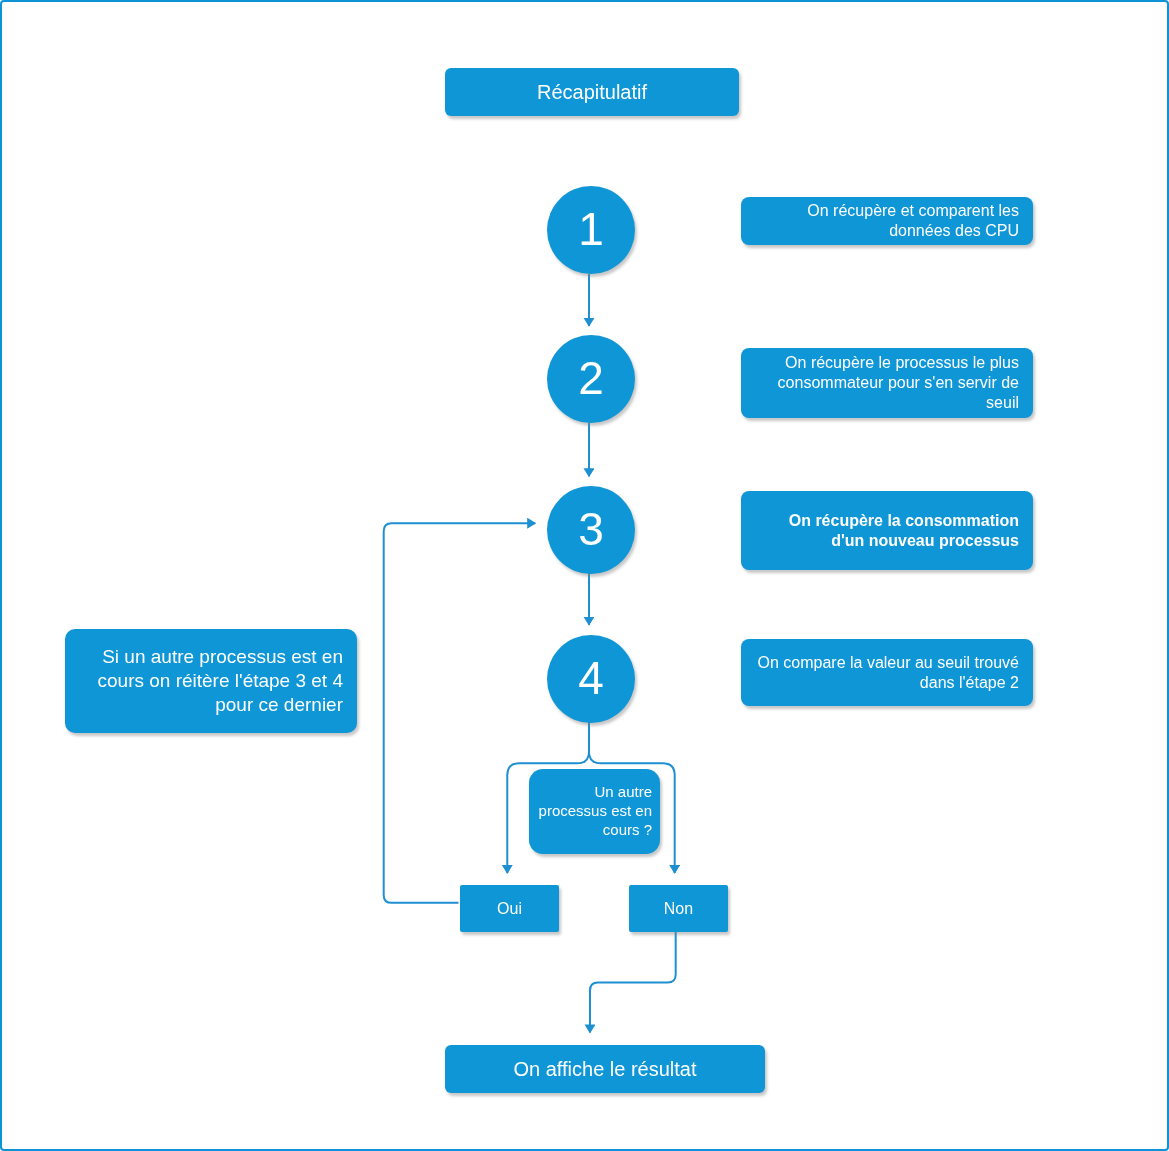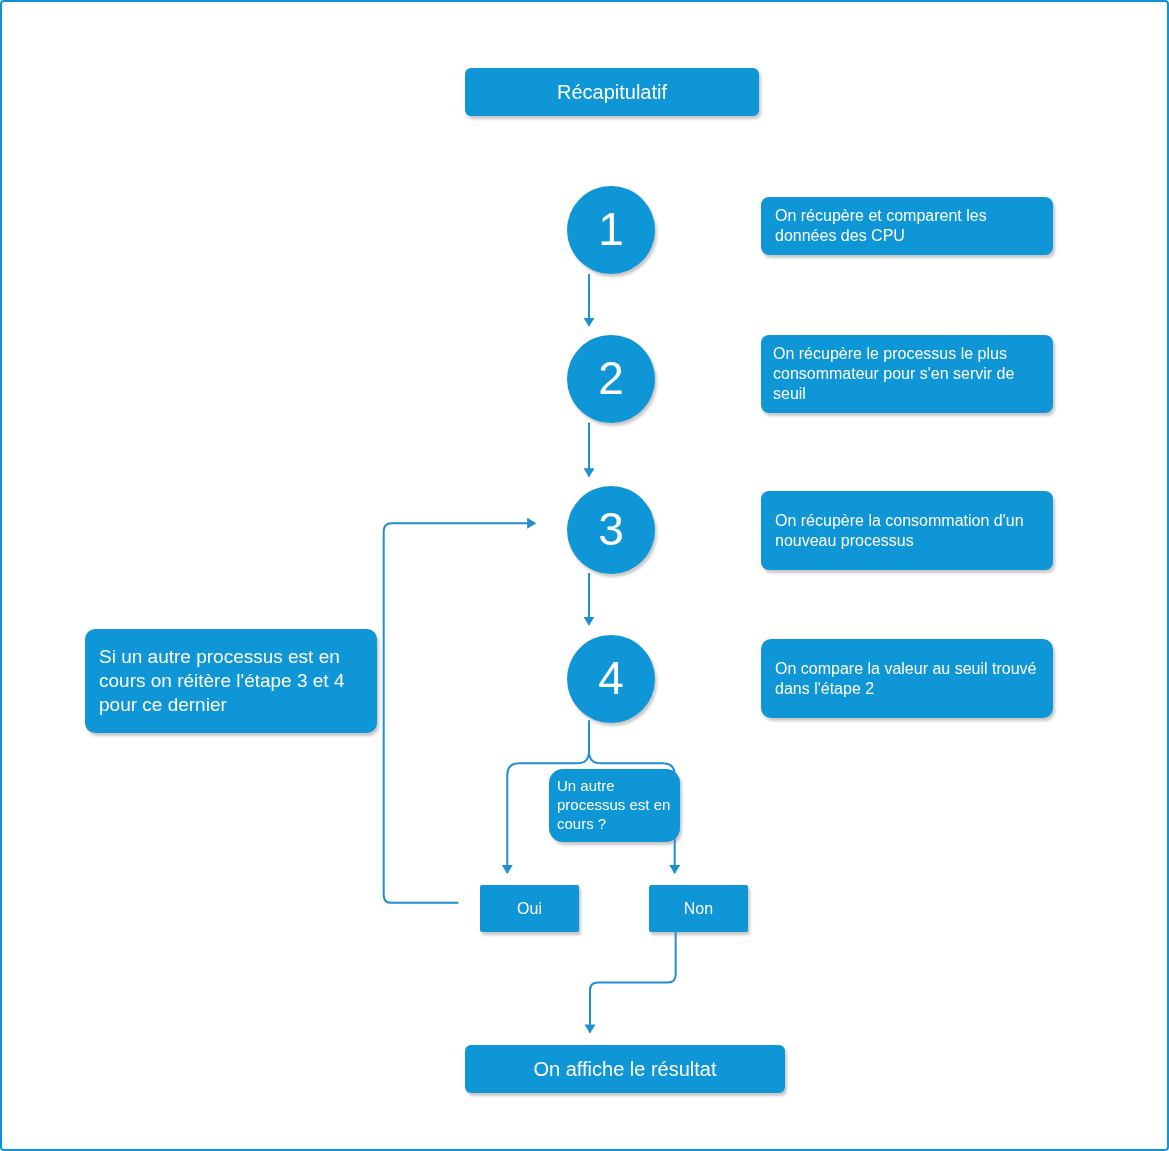--- a/index.html
+++ b/index.html
@@ -34,57 +34,56 @@
     stroke-width: 2;
   }
   .connectors .arrowhead { fill: var(--line); stroke: none; }
   .node {
     position: absolute;
     background: var(--accent);
     color: #ffffff;
     display: flex;
     align-items: center;
     justify-content: center;
-    text-align: left;
+    text-align: right;
     border-radius: 8px;
     box-shadow: 2px 3px 3px rgba(130,130,130,0.45);
     line-height: 1.25;
-    margin-left: 20px;
   }
   .title-box {
     left: 443px; top: 66px; width: 294px; height: 48px;
     font-size: 20px; border-radius: 6px;
   }
   .circle {
     width: 88px; height: 88px; left: 545px;
     border-radius: 50%;
     font-size: 46px;
     font-weight: 400;
   }
   .circle-1 { top: 184px; }
   .circle-2 { top: 333px; }
   .circle-3 { top: 484px; }
   .circle-4 { top: 633px; }
   .desc {
     left: 739px; width: 292px;
     font-size: 16px;
     padding: 6px 14px;
   }
-  .desc-1 { top: 195px; height: 58px; padding-left: 14px; }
-  .desc-2 { top: 333px; height: 78px; padding-left: 12px; }
-  .desc-3 { top: 489px; height: 79px; }
-  .desc-4 { top: 637px; height: 79px; border-radius: 10px; }
+  .desc-1 { top: 195px; height: 48px; padding-left: 14px; }
+  .desc-2 { top: 346px; height: 70px; padding-left: 12px; }
+  .desc-3 { top: 489px; height: 79px; font-weight: bold; }
+  .desc-4 { top: 637px; height: 67px; }
   .loop-note {
     left: 63px; top: 627px; width: 292px; height: 104px;
     font-size: 19px;
     padding: 21px 14px;
     border-radius: 10px;
   }
   .decision-box {
-    left: 527px; top: 767px; width: 131px; height: 73px;
+    left: 527px; top: 767px; width: 131px; height: 85px;
     font-size: 15px;
     border-radius: 14px;
     padding: 16px 8px;
   }
   .branch {
     width: 99px; height: 47px; top: 883px;
     font-size: 16px;
     border-radius: 2px;
   }
   .branch-yes { left: 458px; }

